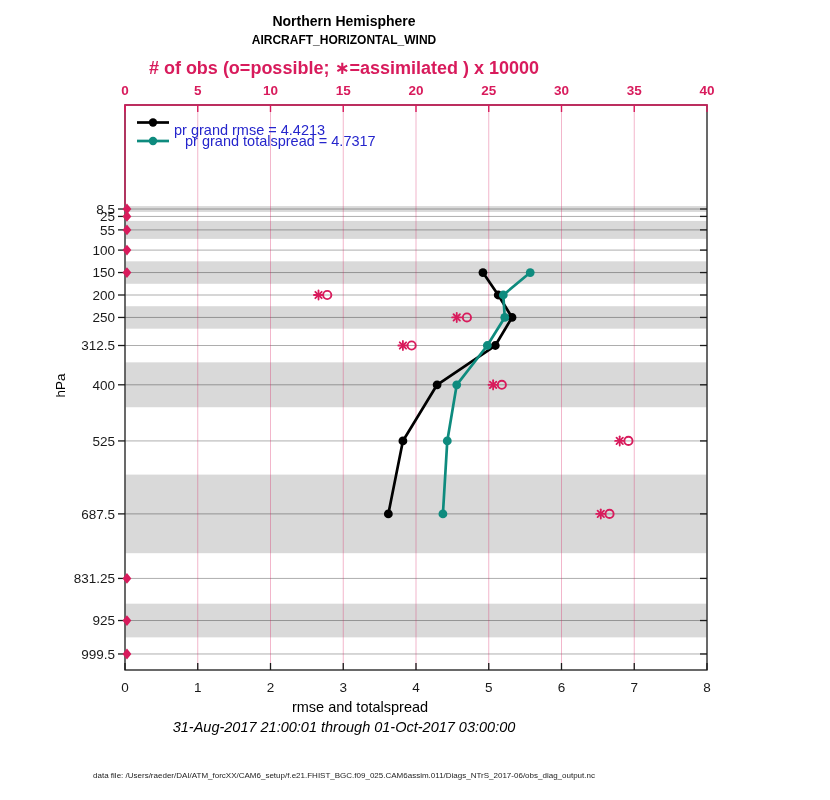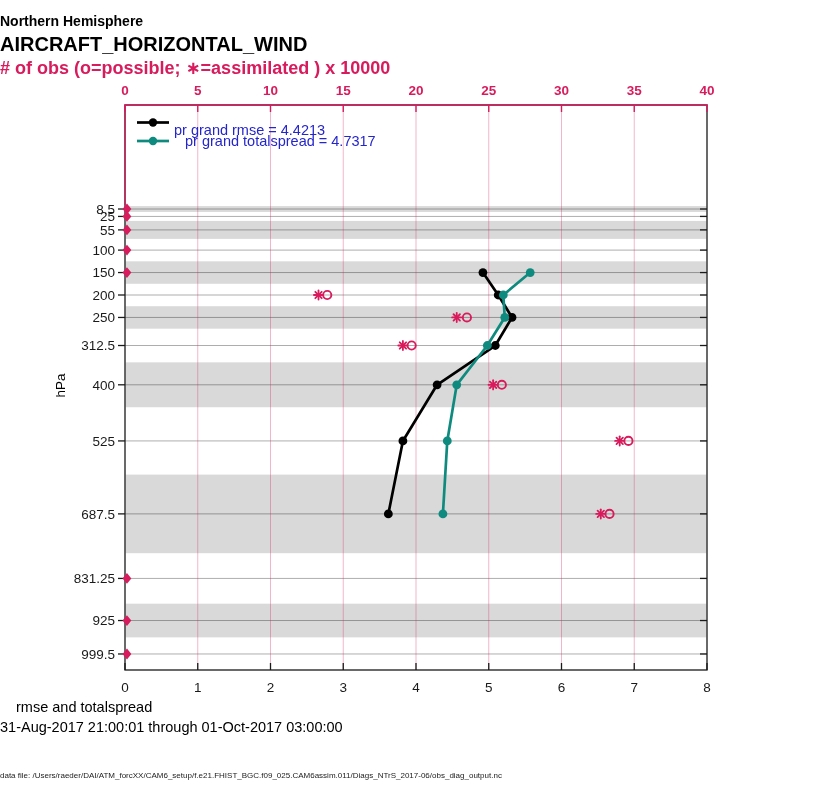--- a/index.html
+++ b/index.html
@@ -1,28 +1,28 @@
 <!DOCTYPE html>
 <html><head>
 <meta charset="utf-8">
 <style>
   html,body{margin:0;padding:0;background:#ffffff;}
   #fig{
     position:relative;width:830px;height:800px;background:#ffffff;overflow:hidden;
     font-family:"Liberation Sans","DejaVu Sans",sans-serif;
   }
   .abs{position:absolute;}
-  .ctr{left:0;width:656px;text-align:left;}
+  .ctr{left:16px;width:656px;text-align:center;}
   #title-line1{top:13px;font-size:14px;font-weight:700;color:#000;}
-  #title-line2{top:33px;font-size:20px;font-weight:700;color:#000;}
+  #title-line2{top:33px;font-size:12px;font-weight:700;color:#000;}
   #top-axis-label{top:57px;font-size:18px;font-weight:700;}
   #ylabel{left:40px;top:378px;width:40px;font-size:13.5px;color:#000;
           transform:rotate(-90deg);transform-origin:center center;text-align:center;}
   #xlabel{top:699px;font-size:14.5px;color:#000;padding-left:16px;}
-  #timespan{top:719px;font-size:14.5px;color:#000;}
+  #timespan{top:719px;font-size:14.5px;color:#000;font-style:italic;}
   #datafile{top:771px;font-size:8px;color:#222;}
   .legend-label{left:174px;font-size:14.5px;white-space:nowrap;}
   #legend-label-0{top:114px;margin-top:8px;}
   #legend-label-1{top:132.5px;}
   svg{position:absolute;left:0;top:0;}
 </style>
 </head>
 <body>
 
 <div id="fig">

